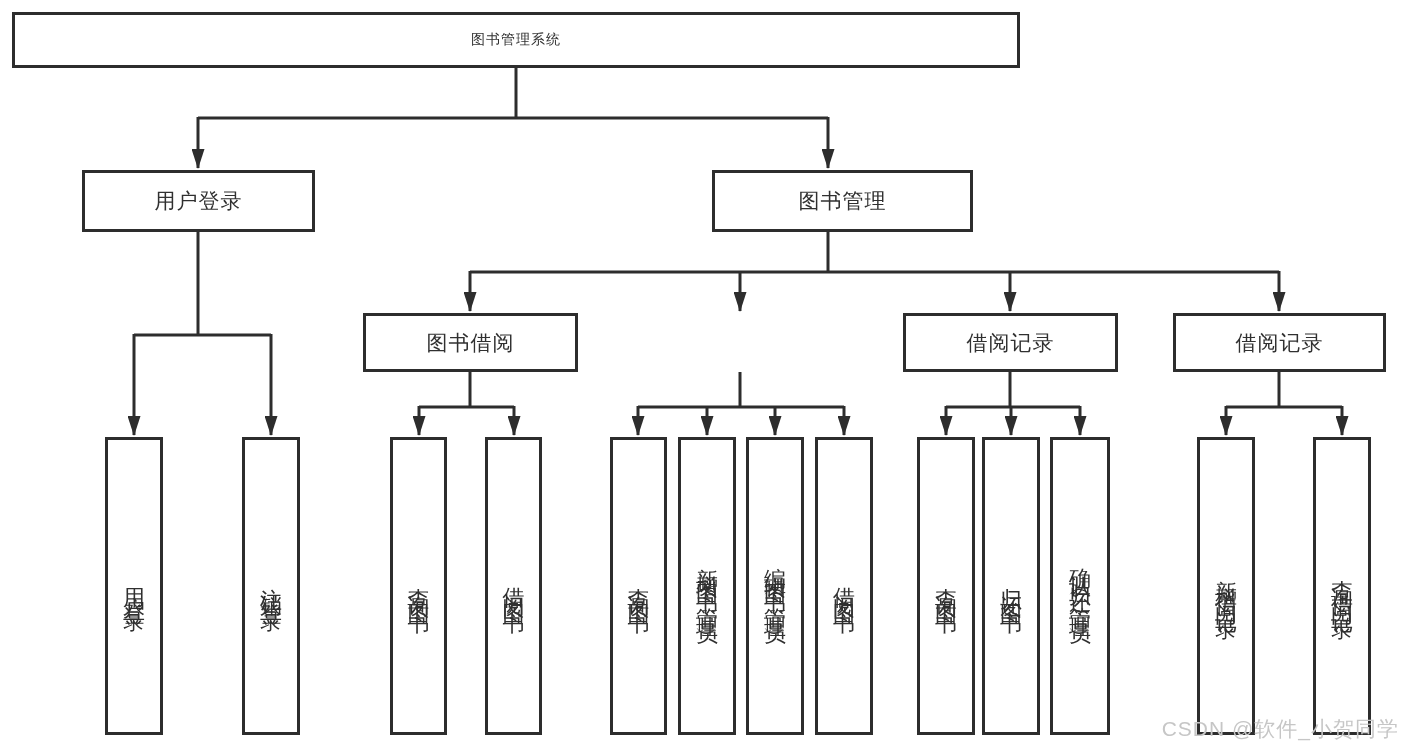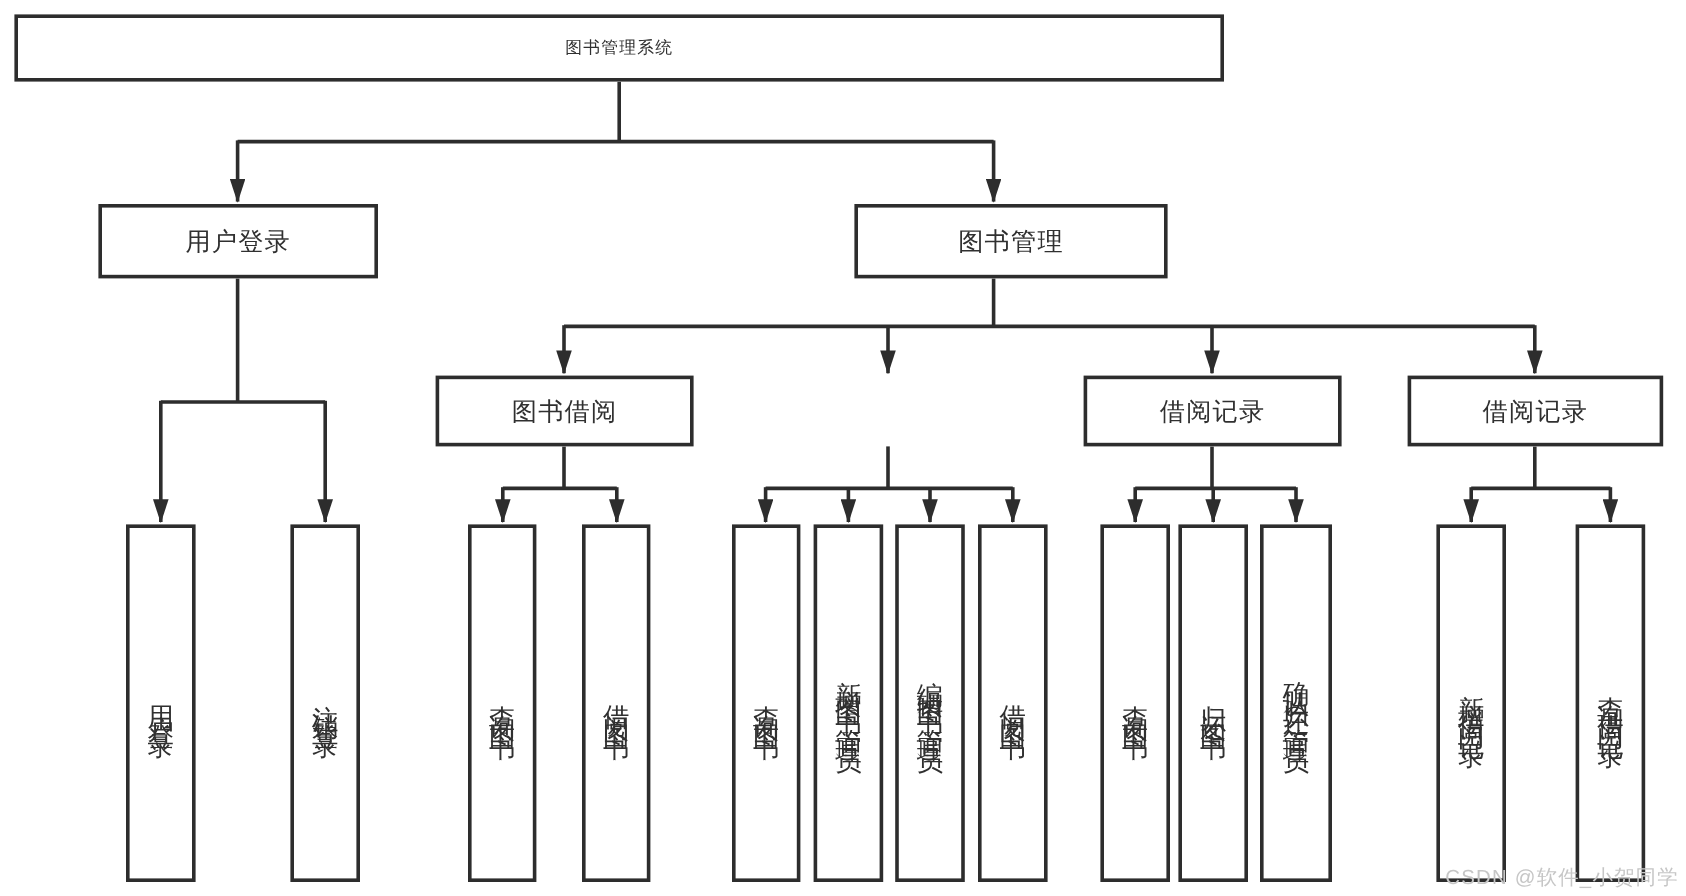--- a/index.html
+++ b/index.html
@@ -26,21 +26,21 @@
     writing-mode:vertical-rl;
     text-orientation:mixed;
     font-size:22px;
     letter-spacing:8px;
     line-height:1;
     white-space:nowrap;
   }
   #watermark{
     position:absolute;
     right:6px;bottom:4px;
-    font-size:17px;
+    font-size:21px;
     color:#c6c6c6;
     z-index:3;
     letter-spacing:1px;
   }
 </style>
 </head>
 <body>
 
 <div id="canvas">
 

